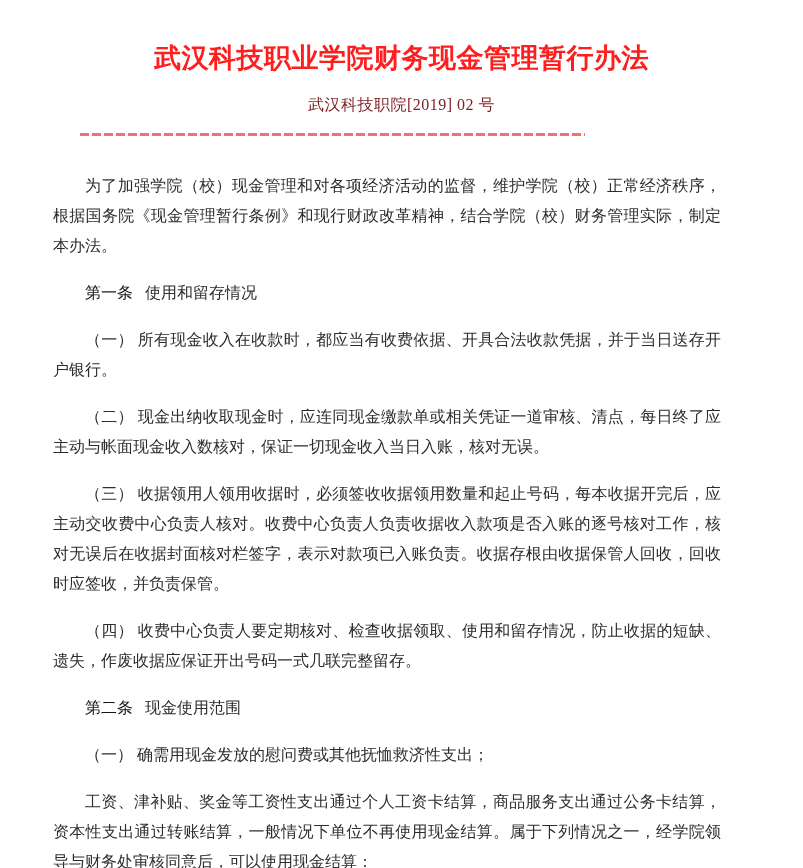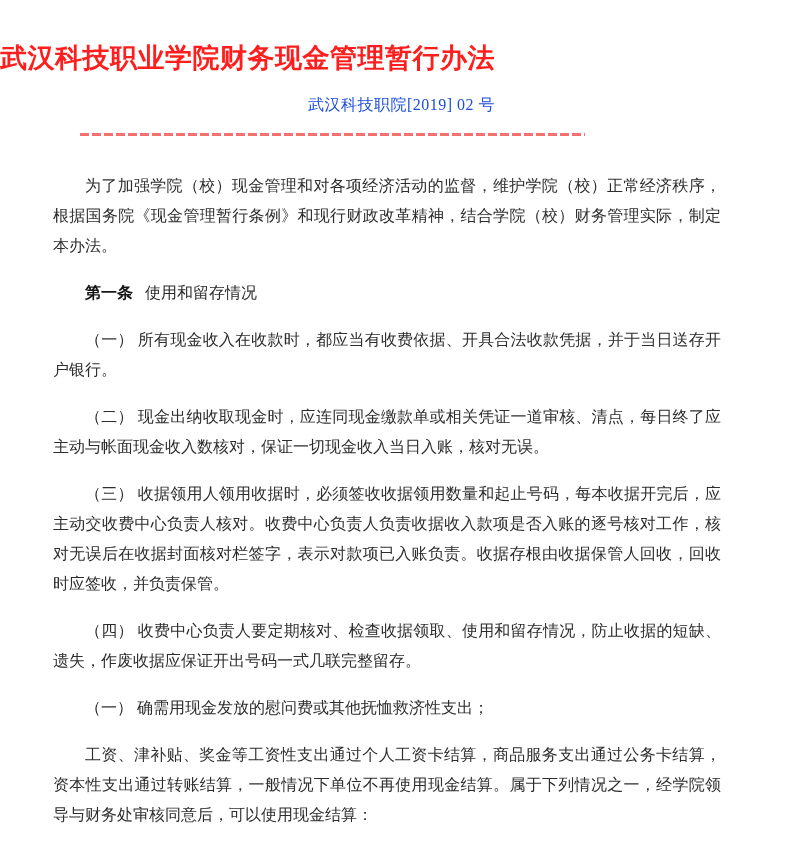--- a/index.html
+++ b/index.html
@@ -17,35 +17,35 @@
     position: relative;
     width: 803px;
     height: 868px;
     background: #ffffff;
     overflow: hidden;
     font-family: "Liberation Serif", serif;
     color: var(--text-color);
   }
   .doc-title {
     margin: 42px 0 0 0;
-    text-align: left;
+    text-align: center;
     font-family: "Liberation Sans", sans-serif;
     font-weight: bold;
     font-size: 27px;
     line-height: 32px;
     letter-spacing: 0.5px;
     color: var(--title-color);
   }
   .doc-number {
     margin-top: 21px;
     text-align: center;
     font-size: 16px;
     line-height: 20px;
     letter-spacing: 0.5px;
-    color: #1d4ed8;
+    color: #7f1d1d;
   }
   .divider {
     margin: 18px 0 0 80px;
     width: 505px;
     height: 3px;
     background: repeating-linear-gradient(
       90deg,
       var(--divider-color) 0px,
       var(--divider-color) 9px,
       transparent 9px,
@@ -57,35 +57,36 @@
     text-align: justify;
   }
   .doc-body p {
     margin: 0 0 17px 0;
     font-size: 16px;
     line-height: 30px;
     text-indent: 32px;
   }
   .doc-body p.heading .heading-label {
     font-family: "Liberation Sans", sans-serif;
-    font-weight: bold;
+    font-weight: normal;
     color: #161616;
     margin-right: 12px;
   }
 </style>
 </head>
 <body>
 
 <div class="page">
   <h1 class="doc-title">武汉科技职业学院财务现金管理暂行办法</h1>
   <div class="doc-number">武汉科技职院[2019] 02 号</div>
   <div class="divider"></div>
   <div class="doc-body" id="doc-body">
       <p class="para">为了加强学院（校）现金管理和对各项经济活动的监督，维护学院（校）正常经济秩序，根据国务院《现金管理暂行条例》和现行财政改革精神，结合学院（校）财务管理实际，制定本办法。</p>
       <p class="heading"><span class="heading-label">第一条</span><span>使用和留存情况</span></p>
       <p class="para">（一） 所有现金收入在收款时，都应当有收费依据、开具合法收款凭据，并于当日送存开户银行。</p>
       <p class="para">（二） 现金出纳收取现金时，应连同现金缴款单或相关凭证一道审核、清点，每日终了应主动与帐面现金收入数核对，保证一切现金收入当日入账，核对无误。</p>
       <p class="para">（三） 收据领用人领用收据时，必须签收收据领用数量和起止号码，每本收据开完后，应主动交收费中心负责人核对。收费中心负责人负责收据收入款项是否入账的逐号核对工作，核对无误后在收据封面核对栏签字，表示对款项已入账负责。收据存根由收据保管人回收，回收时应签收，并负责保管。</p>
       <p class="para">（四） 收费中心负责人要定期核对、检查收据领取、使用和留存情况，防止收据的短缺、遗失，作废收据应保证开出号码一式几联完整留存。</p>
+      <p class="heading"><span class="heading-label">第二条</span><span>现金使用范围</span></p>
       <p class="para">（一） 确需用现金发放的慰问费或其他抚恤救济性支出；</p>
       <p class="para">工资、津补贴、奖金等工资性支出通过个人工资卡结算，商品服务支出通过公务卡结算，资本性支出通过转账结算，一般情况下单位不再使用现金结算。属于下列情况之一，经学院领导与财务处审核同意后，可以使用现金结算：</p>
     </div>
 </div>
 
 </body></html>

